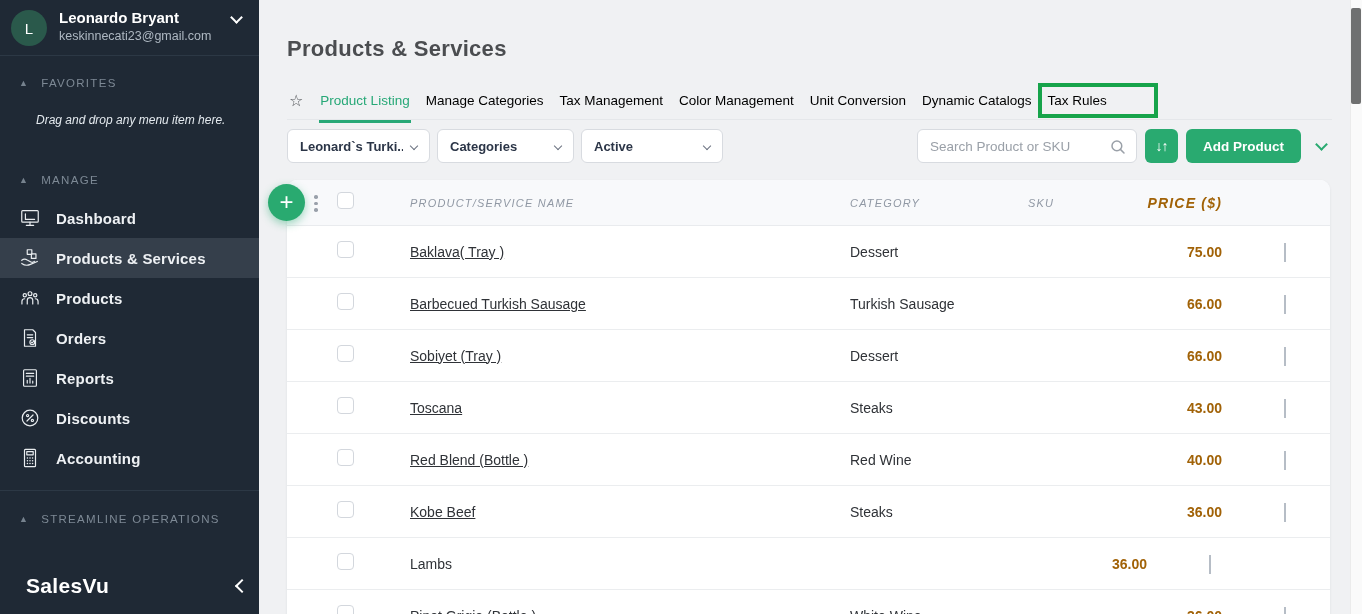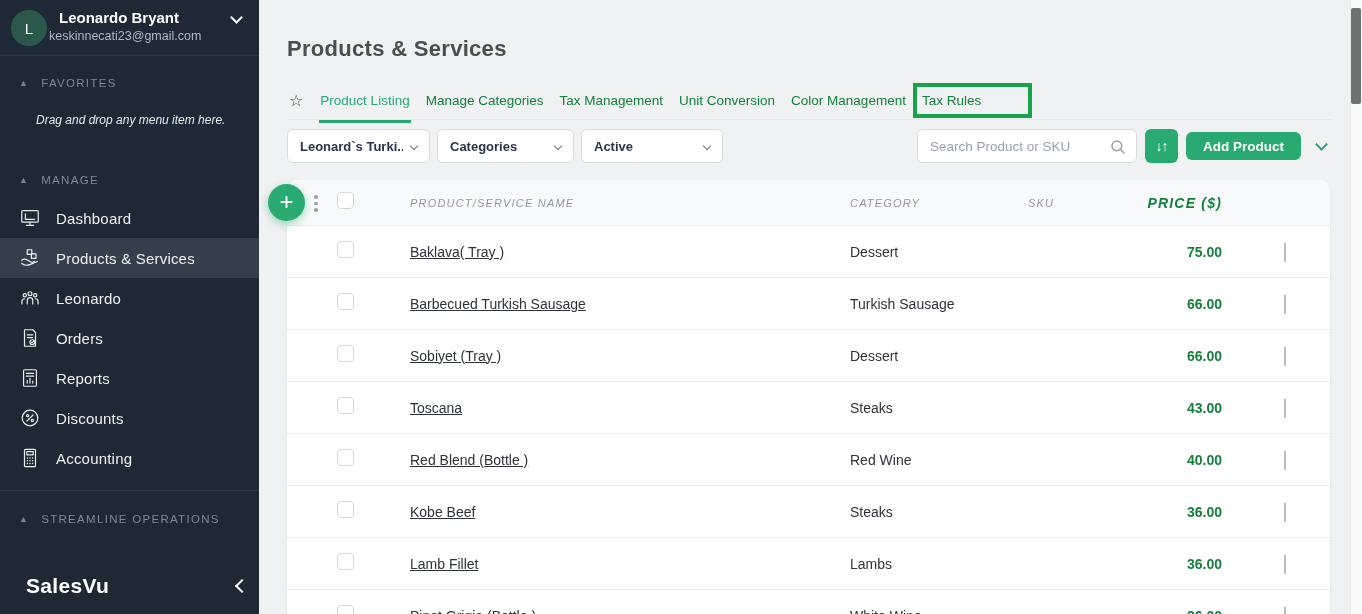--- a/index.html
+++ b/index.html
@@ -6,51 +6,51 @@
   html,body { width:1362px; height:614px; }
   body { font-family:"Liberation Sans","DejaVu Sans",sans-serif; }
   .app { position:relative; width:1362px; height:614px; overflow:hidden; background:#f0f1f3; }
 
   
   .sidebar { position:absolute; left:0; top:0; width:259px; height:614px; background:#1f2935; color:#e9edf0; z-index:5; }
   .user-block { position:relative; height:56px; border-bottom:1px solid #2c3845; }
   .avatar { position:absolute; left:11px; top:10px; width:36px; height:36px; border-radius:50%;
             background:#2a594b; color:#fff; font-size:15px; display:flex; align-items:center; justify-content:center; }
   .user-name { position:absolute; left:59px; top:9px; font-size:15px; font-weight:700; color:#fff; }
-  .user-email { position:absolute; left:49px; top:29px; font-size:12.5px; color:#aeb8c2; }
+  .user-email { position:absolute; left:59px; top:29px; font-size:12.5px; color:#aeb8c2; }
   .chev { display:inline-block; border-right:2px solid #fff; border-bottom:2px solid #fff; transform:rotate(45deg); }
   .user-chev { position:absolute; right:18px; top:13px; width:9px; height:9px; }
 
   .section-header { display:flex; align-items:center; gap:12px; padding-left:19px;
                     color:#7d8995; font-size:11.5px; letter-spacing:1.3px; font-weight:400; }
   .tri { font-size:9px; color:#76828e; }
   .sec-fav { margin-top:21px; }
   .drag-hint { margin:24px 0 0 36px; font-style:italic; font-size:12px; color:#e4eaef; }
   .sec-manage { margin-top:47px; }
   .menu { margin-top:12px; }
   .menu-item { position:relative; height:40px; display:flex; align-items:center; padding-left:19px; cursor:pointer; }
   .menu-item.active { background:#353f4b; }
   .menu-item .mi-icon { width:26px; height:24px; display:flex; align-items:center; }
   .menu-item svg { width:22px; height:22px; stroke:#e9edf0; fill:none; stroke-width:1.3; stroke-linecap:round; stroke-linejoin:round; }
-  .menu-item .mi-label { margin-left:11px; font-size:15px; color:#eef1f4; font-weight:400; letter-spacing:.2px; }
+  .menu-item .mi-label { margin-left:11px; font-size:15px; color:#eef1f4; font-weight:700; letter-spacing:.2px; }
   .side-divider { margin-top:12px; border-top:1px solid #2c3845; }
   .sec-stream { margin-top:22px; }
   .logo-row { position:absolute; left:0; bottom:8px; width:100%; height:34px;margin-left:12px; }
   .logo { position:absolute; left:14px; top:2px; font-size:21px; font-weight:700; color:#fff; letter-spacing:.3px; }
   .collapse-chev { position:absolute; right:24px; top:9px; width:10px; height:10px;
                    border-left:2.5px solid #fff; border-bottom:2.5px solid #fff; transform:rotate(45deg); }
 
   
   .content { position:absolute; left:259px; top:0; width:1103px; height:614px; }
   .page-title { position:absolute; left:28px; top:36px; font-size:22px; font-weight:700; color:#4b4d50; letter-spacing:.3px; }
 
   .tabs-row { position:absolute; left:28px; right:30px; top:86px; height:34px;
               border-bottom:1px solid #e5e7ea; display:flex; align-items:flex-start; gap:14px; }
   .star { font-size:16px; color:#55585c; margin:5px 2px 0 2px; }
-  .tab { font-size:13.5px; color:#15803d; padding:7px 1px 13px; white-space:nowrap; cursor:pointer; position:relative; }
+  .tab { font-size:13.5px; color:#000000; padding:7px 1px 13px; white-space:nowrap; cursor:pointer; position:relative; }
   .tab.active { color:#27a877; }
   .tab.active::after { content:""; position:absolute; left:0; right:0; bottom:-2px; height:3px; background:#27a877; }
   .tab.highlighted .tab-box { position:absolute; top:-3px; bottom:3px; left:-8px; right:-50px;
                               border:4px solid #16a34a; pointer-events:none; }
 
   .filters-row { position:absolute; left:28px; top:129px; display:flex; gap:7px; }
   .select { position:relative; height:34px; background:#fff; border:1px solid #d8dbe0; border-radius:6px;
             display:flex; align-items:center; padding:0 26px 0 12px; cursor:pointer; }
   .select .value { font-size:13px; font-weight:600; color:#2b3547; white-space:nowrap; overflow:hidden; }
   .dd-chev { position:absolute; right:12px; top:13px; width:6px; height:6px;
@@ -58,21 +58,21 @@
   .w-loc{width:143px} .w-cat{width:137px} .w-act{width:142px} .w-ven{width:137px}
 
   .filters-right { position:absolute; right:36px; top:129px; display:flex; align-items:center; gap:8px; }
   .search-box { position:relative; width:220px; height:34px; background:#fff; border:1px solid #d8dbe0; border-radius:6px; }
   .search-box input { width:100%; height:100%; border:none; outline:none; background:transparent;
                       padding:0 32px 0 12px; font-size:13.5px; color:#333; font-family:inherit; }
   .search-box input::placeholder { color:#9aa0a8; }
   .search-ic { position:absolute; right:9px; top:8px; }
   .sort-btn { width:33px; height:34px; background:#29aa70; border-radius:6px; color:#fff;
               display:flex; align-items:center; justify-content:center; font-size:14px; font-weight:700; cursor:pointer; letter-spacing:-1px; }
-  .add-btn { height:28px; background:#29aa70; border-radius:6px; color:#fff; font-size:13.5px; font-weight:700;
+  .add-btn { height:34px; background:#29aa70; border-radius:6px; color:#fff; font-size:13.5px; font-weight:700;
              display:flex; align-items:center; padding:0 17px; cursor:pointer; border:none; font-family:inherit; }
   .more-chev { width:9px; height:9px; border-right:2px solid #29aa70; border-bottom:2px solid #29aa70;
                transform:rotate(45deg); margin:0 0 4px 8px; cursor:pointer; }
 
   
   .table-card { position:absolute; left:28px; right:32px; top:180px; height:700px; background:#fff;
                 border-radius:10px; box-shadow:0 1px 3px rgba(30,40,60,.08); }
   .plus-btn { position:absolute; left:-19px; top:4px; width:37px; height:37px; border-radius:50%;
               background:#29aa70; color:#fff; font-size:24px; font-weight:400; display:flex; align-items:center;
               justify-content:center; box-shadow:0 3px 8px rgba(41,170,112,.45); cursor:pointer; z-index:3; padding-bottom:2px; }
@@ -82,21 +82,21 @@
   .grid-cols { display:grid; grid-template-columns:123px 440px 178px 119px 75px 1fr; align-items:center; }
   .thead { height:46px; background:#f8f9fb; border-bottom:1px solid #e9ebee; border-radius:10px 10px 0 0; }
   .th { font-size:11px; letter-spacing:1.2px; color:#9098a4; font-weight:400;font-style:italic; }
   .th.c-price { text-align:right; }
   .checkbox { display:inline-block; width:17px; height:17px; border:1.5px solid #d3d7dd; border-radius:4px;
               background:#fff; margin-left:50px; cursor:pointer; }
   .trow { height:52px; border-bottom:1px solid #ebedef; background:#fff; }
   .c-name { font-size:14px; color:#2f3237;text-decoration:underline; }
   .c-cat  { font-size:14px; color:#2f3237; }
   .c-sku  { font-size:14px; color:#2f3237; }
-  .c-price{ font-size:14px; color:#15803d; font-weight:700; text-align:right; }
+  .c-price{ font-size:14px; color:#a16207; font-weight:700; text-align:right; }
   .chev-row { width:8px; height:8px; border-right:2px solid #b6bdc6; border-bottom:2px solid #b6bdc6;
               transform:rotate(45deg); margin-left:62px; cursor:pointer; }
 
   
   .scroll-track { position:absolute; right:0; top:0; width:12px; height:614px; background:#fafafa;
                   border-left:1px solid #ebebeb; z-index:20; }
   .scroll-thumb { position:absolute; right:1px; top:8px; width:10px; height:96px; background:#6f7070; border-radius:2px; }
 </style>
 </head>
 <body>
@@ -146,21 +146,21 @@
       </div>
       <div class="menu-item">
         <span class="mi-icon">
           <svg viewBox="0 0 24 24">
               <circle cx="6.3" cy="9" r="1.8"></circle>
               <circle cx="12" cy="7.3" r="2.1"></circle>
               <circle cx="17.7" cy="9" r="1.8"></circle>
               <path d="M3.2 18.5v-2.7a3 3 0 0 1 3-3M9 18.5v-4a3 3 0 0 1 6 0v4M20.8 18.5v-2.7a3 3 0 0 0-3-3"></path>
             </svg>
         </span>
-        <span class="mi-label">Leonardo</span>
+        <span class="mi-label">Products</span>
       </div>
       <div class="menu-item">
         <span class="mi-icon">
           <svg viewBox="0 0 24 24">
               <path d="M6 3h9l3 3v15H6z"></path>
               <path d="M9 8.5h6M9 11.5h6"></path>
               <circle cx="14.5" cy="16.5" r="2.6"></circle>
               <path d="M13.4 16.5l.9.9 1.6-1.7"></path>
             </svg>
         </span>
@@ -213,22 +213,23 @@
   </aside>
 
   <main class="content">
     <h1 class="page-title">Products &amp; Services</h1>
 
     <div class="tabs-row">
       <span class="star">☆</span>
       <span class="tab active">Product Listing</span>
       <span class="tab">Manage Categories</span>
       <span class="tab">Tax Management</span>
+      <span class="tab">Color Management</span>
       <span class="tab">Unit Conversion</span>
-      <span class="tab">Color Management</span>
+      <span class="tab">Dynamic Catalogs</span>
       <span class="tab highlighted">
         <span>Tax Rules</span>
         <span class="tab-box"></span>
       </span>
     </div>
 
     <div class="filters-row">
       <div class="select w-loc">
         <span class="value">Leonard`s Turki...</span>
         <span class="dd-chev"></span>
@@ -330,21 +331,20 @@
             <div><span class="checkbox"></span></div>
             <div class="c-name">Kobe Beef</div>
             <div class="c-cat">Steaks</div>
             <div class="c-sku"></div>
             <div class="c-price">36.00</div>
             <div><span class="chev-row"></span></div>
           </div>
 
           <div class="trow grid-cols">
             <div><span class="checkbox"></span></div>
-            <div class="c-name">Lamb Fillet</div>
             <div class="c-cat">Lambs</div>
             <div class="c-sku"></div>
             <div class="c-price">36.00</div>
             <div><span class="chev-row"></span></div>
           </div>
 
           <div class="trow grid-cols">
             <div><span class="checkbox"></span></div>
             <div class="c-name">Pinot Grigio (Bottle )</div>
             <div class="c-cat">White Wine</div>

